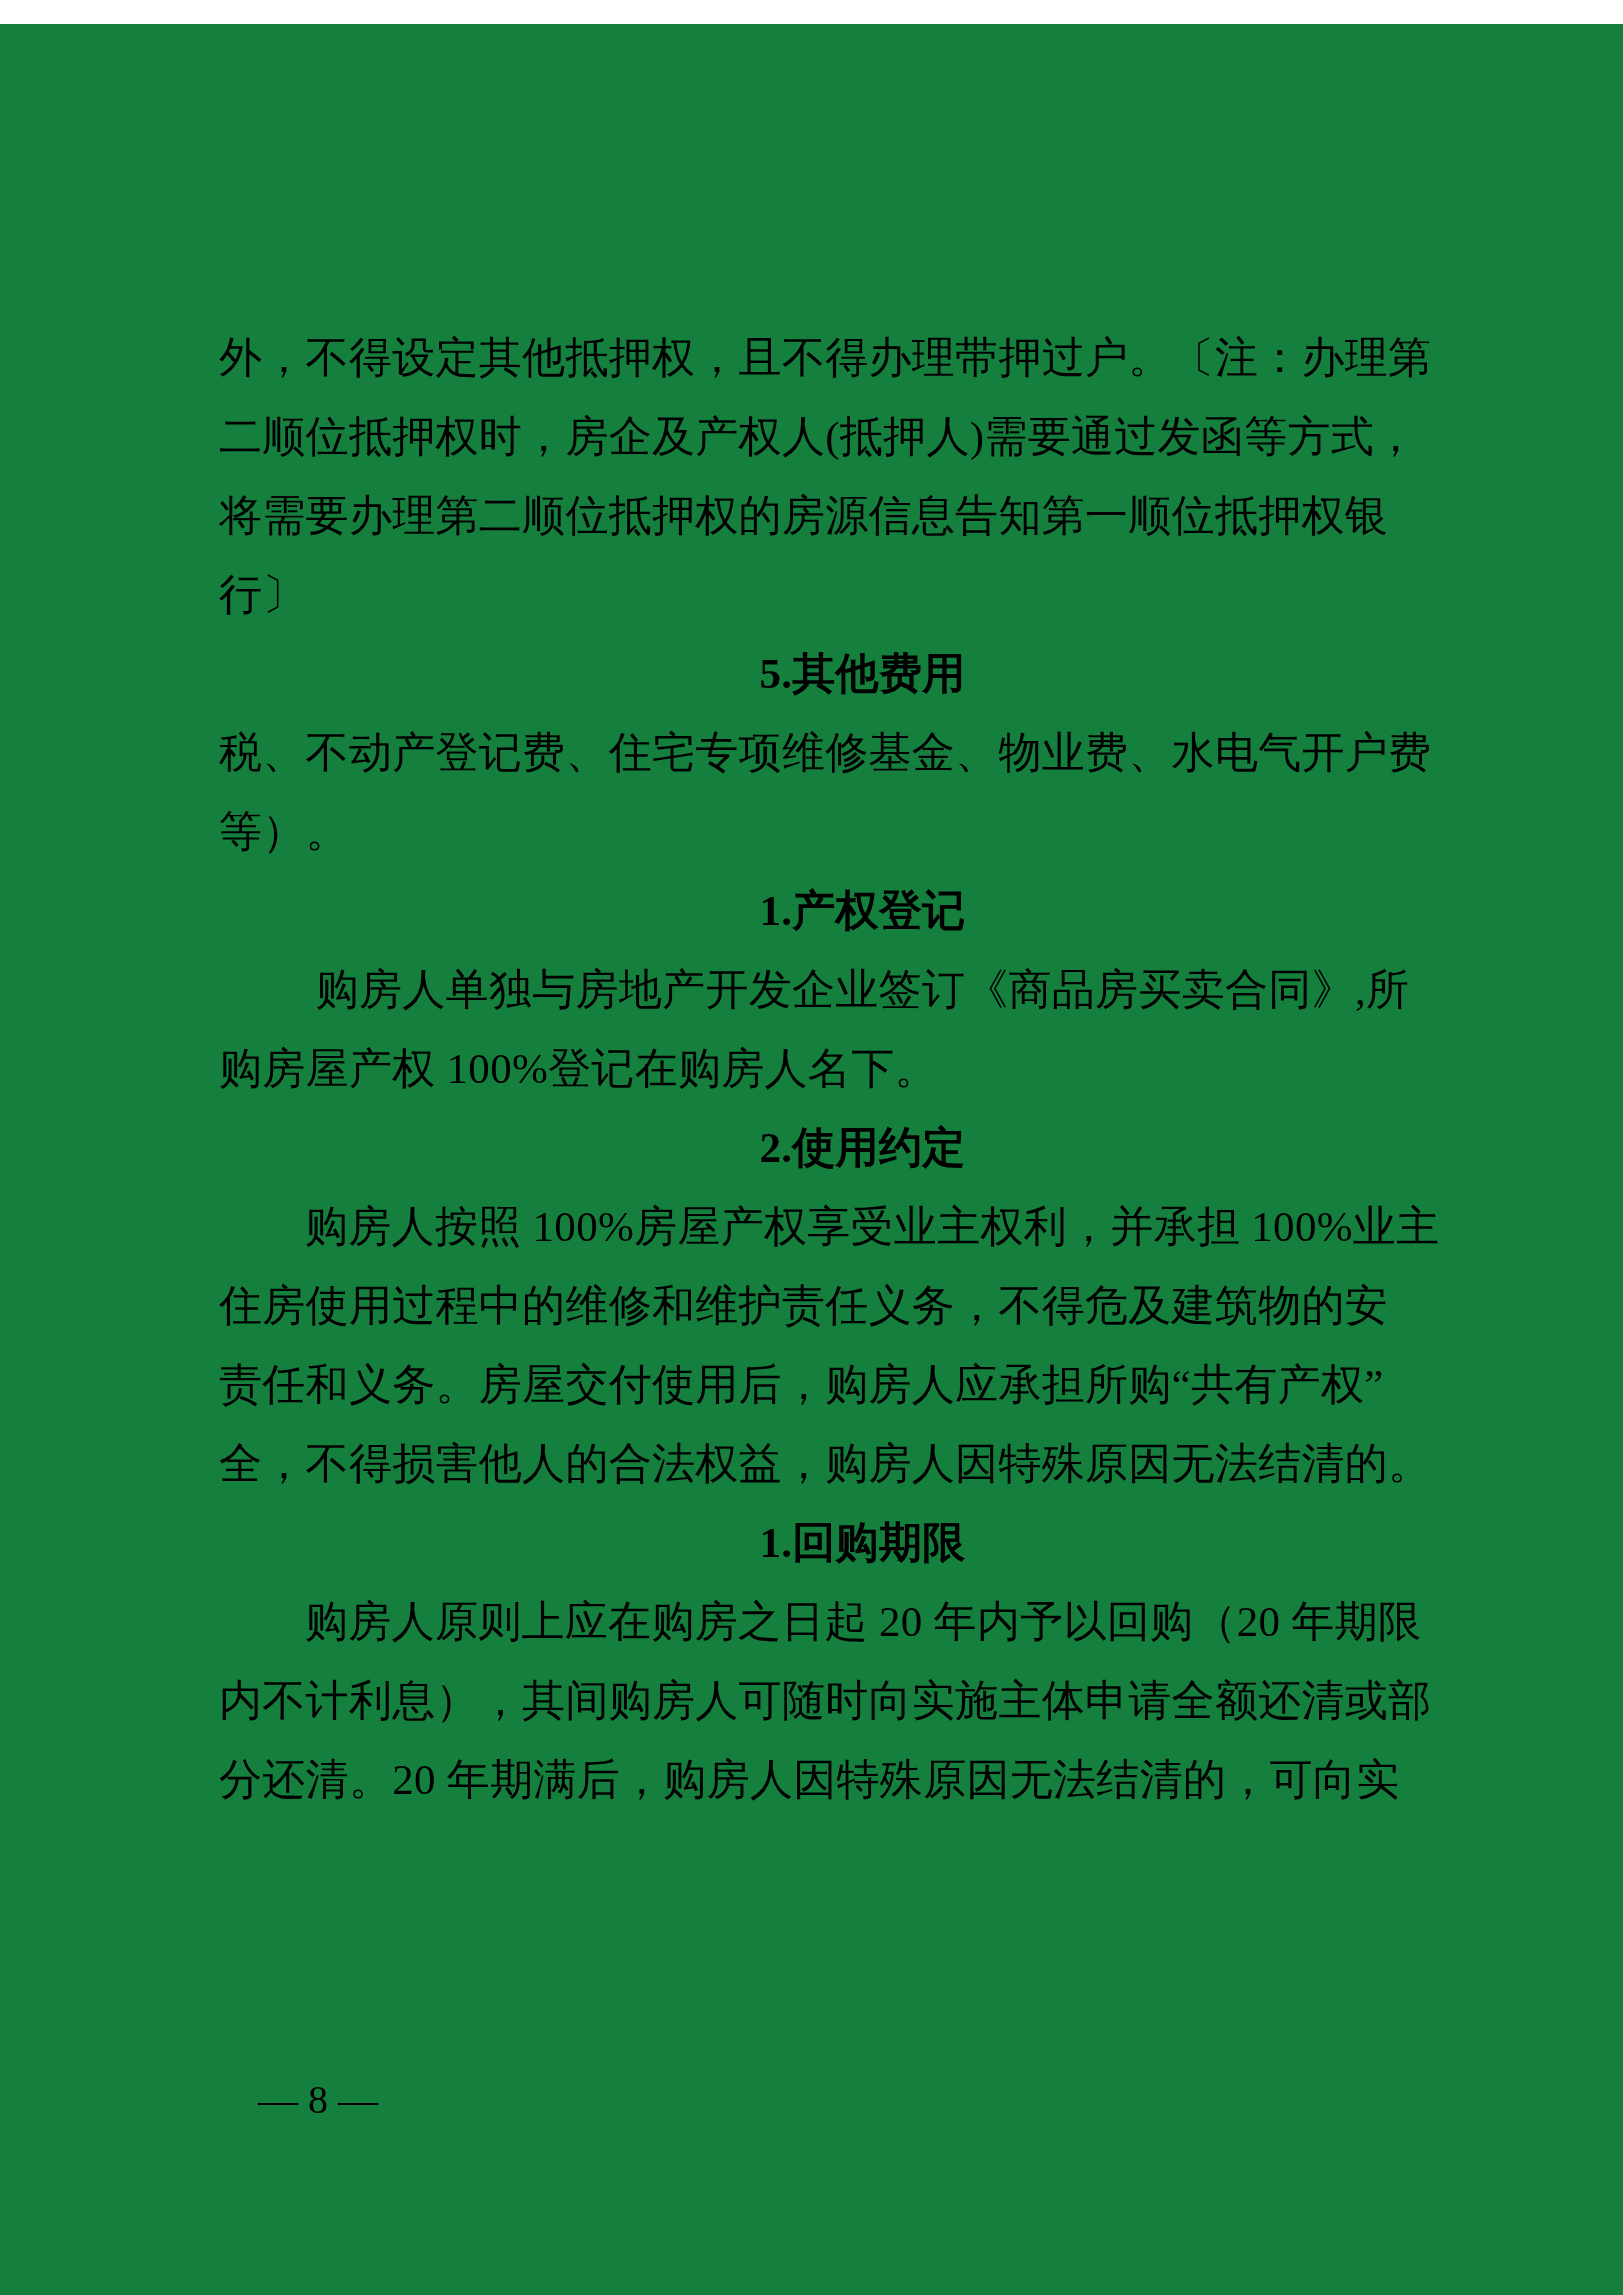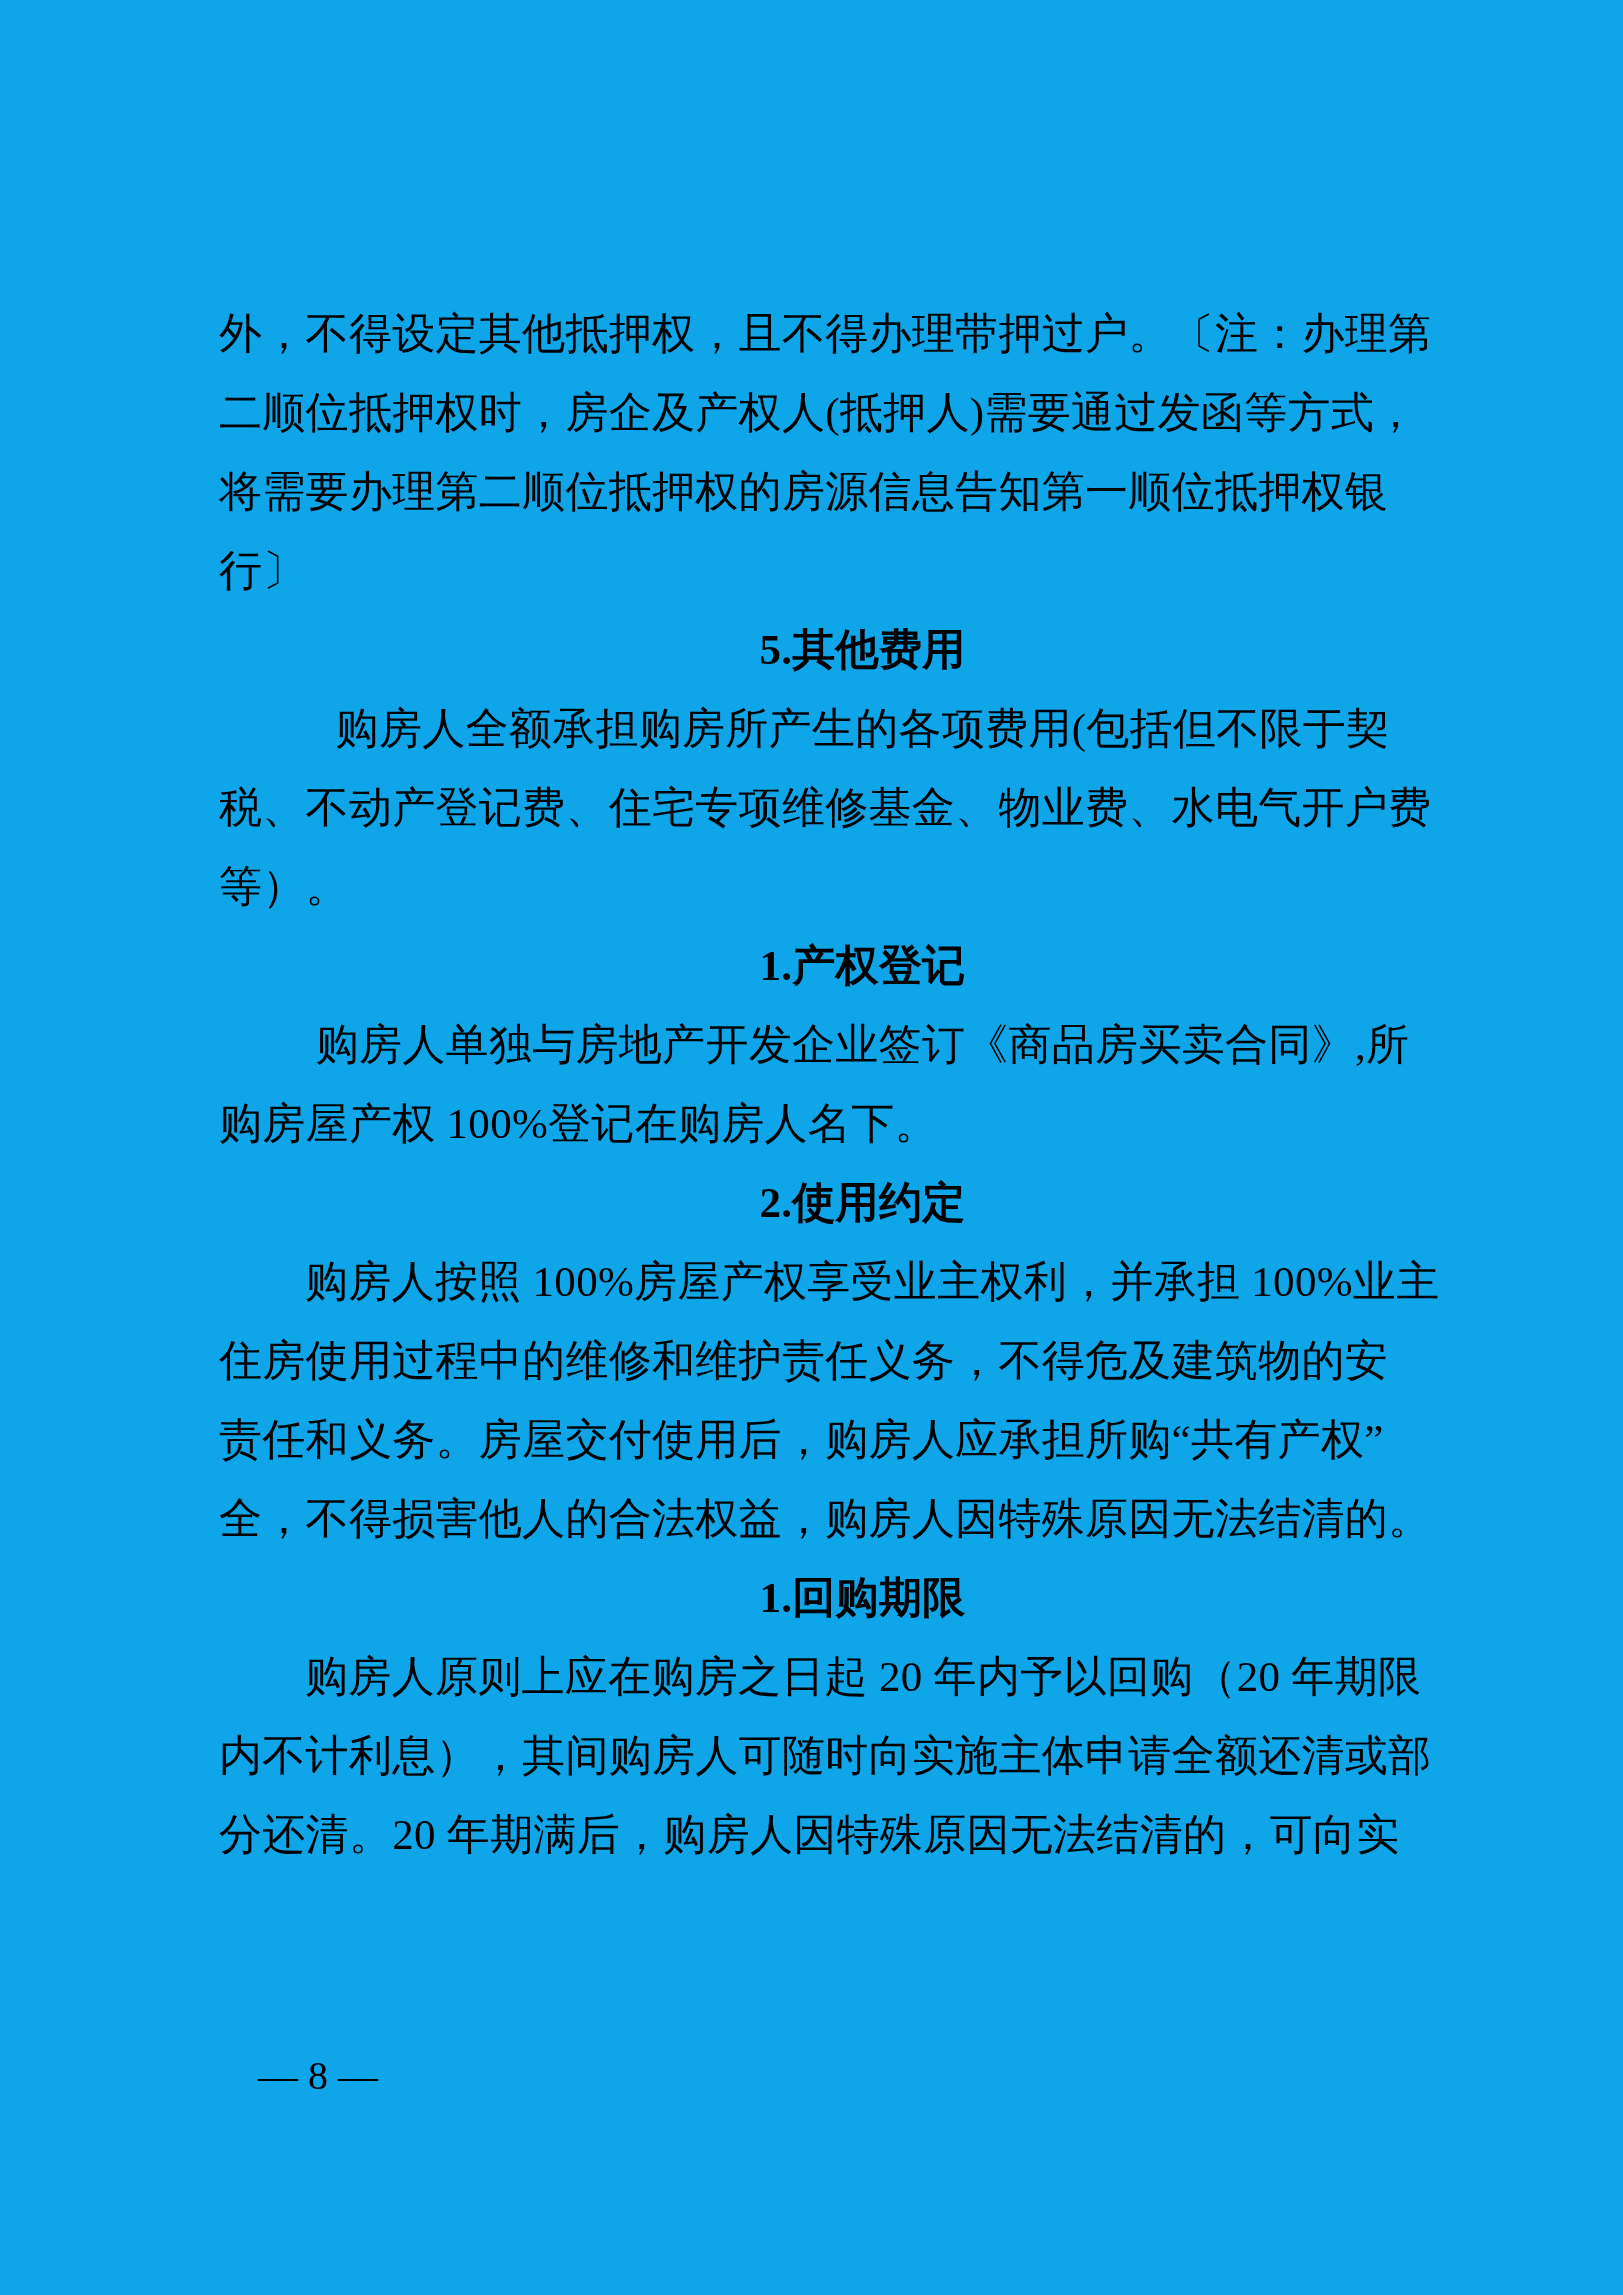--- a/index.html
+++ b/index.html
@@ -11,21 +11,22 @@
     width: 1623px;
     height: 2295px;
     position: relative;
     overflow: hidden;
     color: #000000;
     font-family: "Liberation Serif", "DejaVu Serif", serif;
   }
   .page {
     position: absolute;
     inset: 0;
-    background: #0ea5e9;
+    background: #15803d;
+    margin-top: 24px;
   }
   .textblock {
     position: absolute;
     left: 219px;
     top: 294px;
     width: 1201px;
   }
   .line {
     height: 79px;
     line-height: 79px;
@@ -54,21 +55,20 @@
 <body>
 
 <div class="page">
 
   <div class="textblock">
     <div class="line">外，不得设定其他抵押权，且不得办理带押过户。〔注：办理第</div>
     <div class="line">二顺位抵押权时，房企及产权人(抵押人)需要通过发函等方式，</div>
     <div class="line">将需要办理第二顺位抵押权的房源信息告知第一顺位抵押权银</div>
     <div class="line">行〕</div>
     <div class="line indent bold">5.其他费用</div>
-    <div class="line indent">购房人全额承担购房所产生的各项费用(包括但不限于契</div>
     <div class="line">税、不动产登记费、住宅专项维修基金、物业费、水电气开户费</div>
     <div class="line">等）。</div>
     <div class="line indent bold">1.产权登记</div>
     <div class="line indent">购房人单独与房地产开发企业签订《商品房买卖合同》,所</div>
     <div class="line">购房屋产权 100%登记在购房人名下。</div>
     <div class="line indent bold">2.使用约定</div>
     <div class="line indent">购房人按照 100%房屋产权享受业主权利，并承担 100%业主</div>
     <div class="line">住房使用过程中的维修和维护责任义务，不得危及建筑物的安</div>
     <div class="line">责任和义务。房屋交付使用后，购房人应承担所购“共有产权”</div>
     <div class="line">全，不得损害他人的合法权益，购房人因特殊原因无法结清的。</div>

